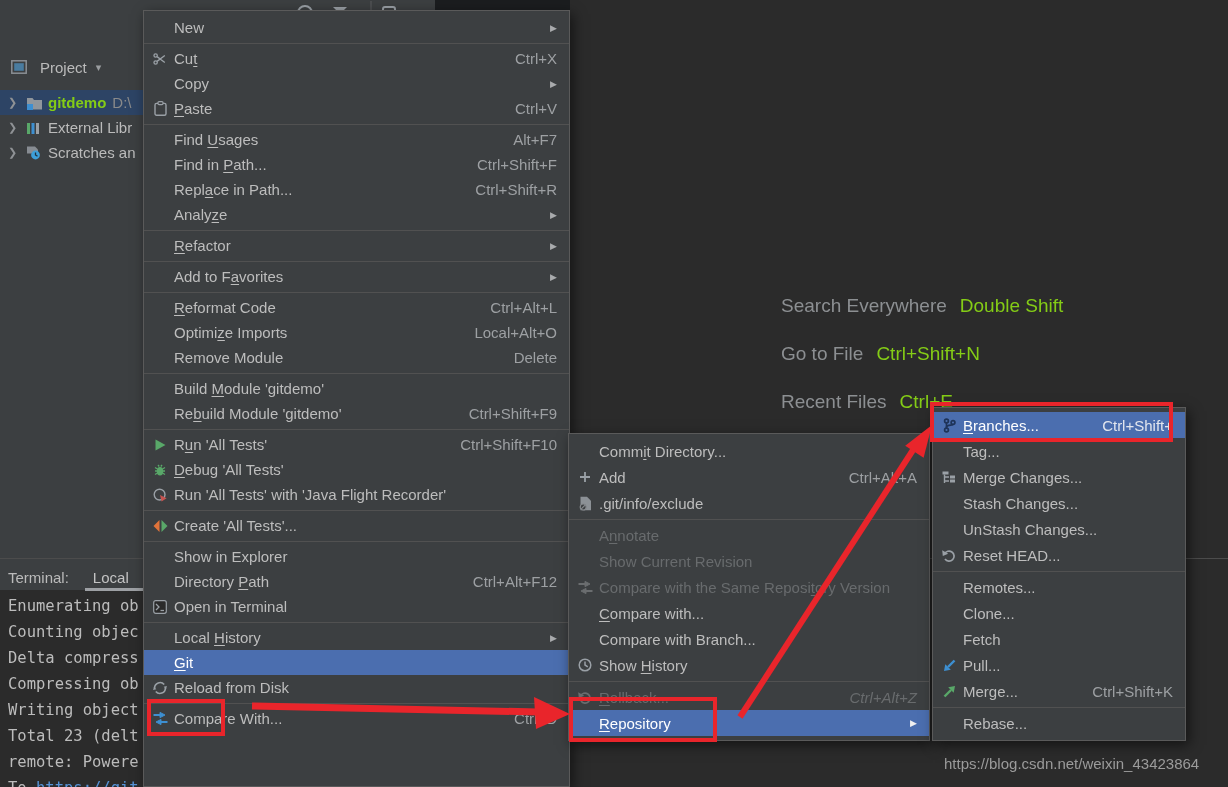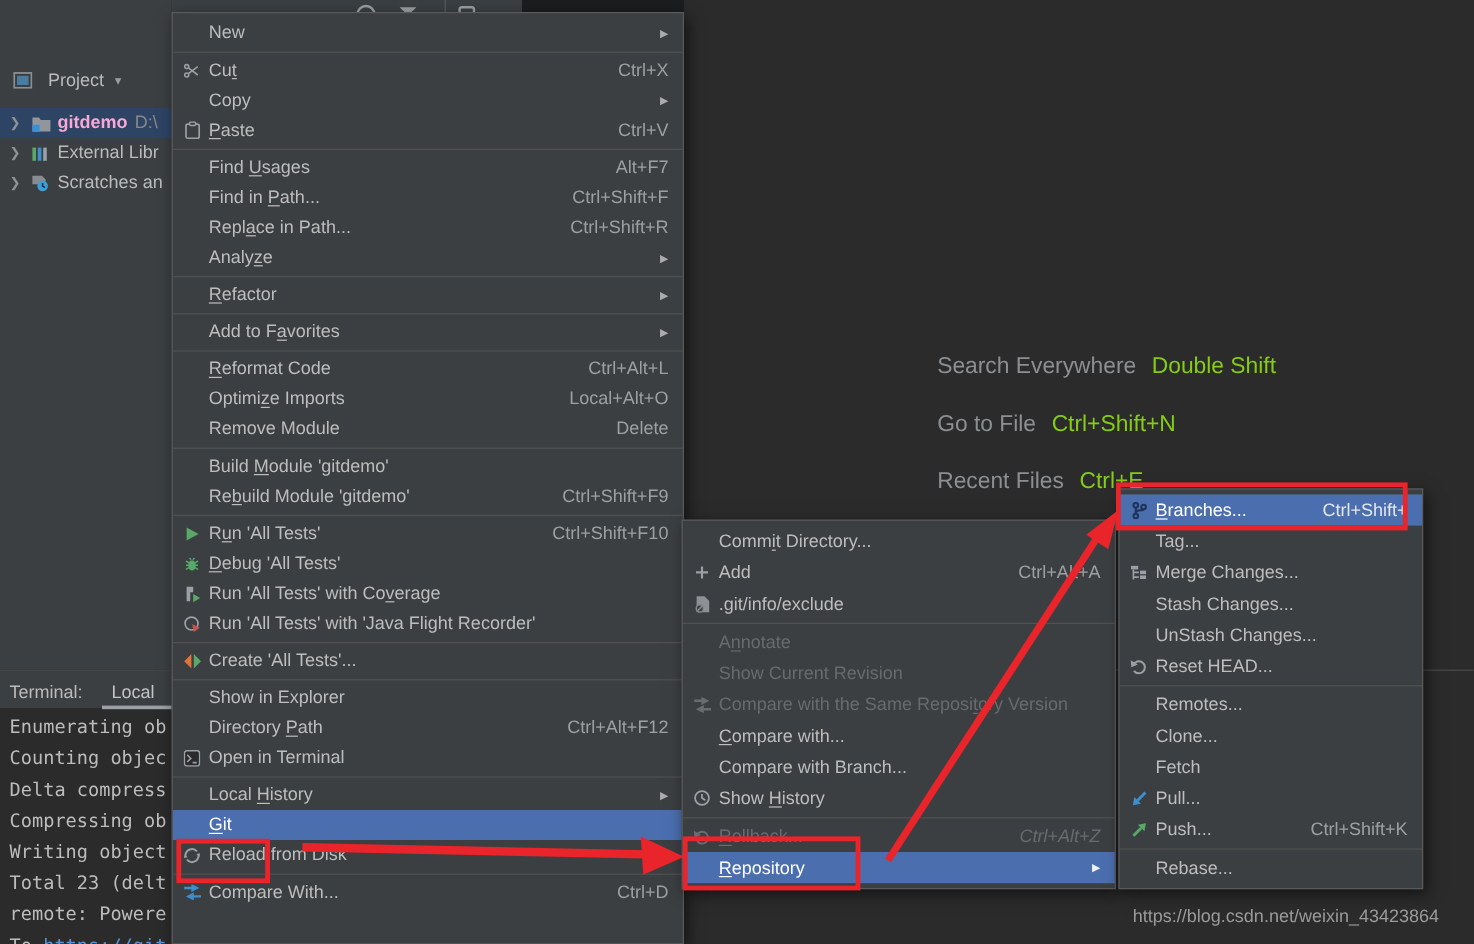--- a/index.html
+++ b/index.html
@@ -15,21 +15,21 @@
     -webkit-font-smoothing:antialiased;
   }
   
   .panel-left{position:absolute;left:0;top:0;width:143px;height:558px;background:#3c3f41;z-index:1;overflow:hidden;}
   .panel-header{height:46px;display:flex;align-items:center;gap:7px;padding-left:11px;color:#bbbbbb;font-size:15px;white-space:nowrap;margin-top:44px;}
   .panel-header .dd{color:#9a9da0;font-size:11px;margin-left:2px;}
   .tree-row{height:25px;display:flex;align-items:center;color:#bbbbbb;font-size:15px;white-space:nowrap;padding-left:8px;}
   .tree-row.selected{background:#2d4465;}
   .tree-chevron{width:18px;color:#8f9295;font-size:15px;flex:0 0 auto;}
   .tree-icon{width:22px;display:flex;align-items:center;flex:0 0 auto;}
-  .tree-label b{color:#f9a8d4;}
+  .tree-label b{color:#84cc16;}
   .tree-suffix{color:#8a8a8a;margin-left:6px;}
   
   .top-strip{position:absolute;left:143px;top:0;width:292px;height:13px;background:#3c3f41;overflow:hidden;z-index:2;}
   .dark-strip{position:absolute;left:435px;top:0;width:135px;height:13px;background:#1b1d1f;z-index:2;}
   
   .editor-hints{position:absolute;left:781px;top:282px;line-height:48px;font-size:19px;white-space:nowrap;z-index:0;}
   .hint-label{color:#8c8f92;}
   .hint-keys{color:#84cc16;margin-left:13px;}
   
   .terminal{position:absolute;left:0;top:558px;width:1228px;height:229px;background:#2b2b2b;border-top:1px solid #4c4c4c;overflow:hidden;z-index:1;}
@@ -264,29 +264,20 @@
             <line x1="9" y1="2" x2="7.8" y2="3.5"></line>
           </g>
           <ellipse cx="7" cy="8.2" rx="3.2" ry="4.3" fill="#59a869"></ellipse>
         </svg>
       </span>
       <span class="mi-label"><span class="u">D</span>ebug 'All Tests'</span>
     </div>
     <div class="menu-row">
       <span class="mi-icon">
         <svg width="14" height="14" viewBox="0 0 14 14">
-          <path d="M2.5 1 h5.5 v4.5 h-2.5 v7.5 h-3 z" fill="#9aa0a6"></path>
-          <polygon points="8,7 13.8,10.3 8,13.8" fill="#59a869"></polygon>
-        </svg>
-      </span>
-      <span class="mi-label">Run 'All Tests' with Co<span class="u">v</span>erage</span>
-    </div>
-    <div class="menu-row">
-      <span class="mi-icon">
-        <svg width="14" height="14" viewBox="0 0 14 14">
           <circle cx="6.6" cy="6.6" r="5.4" fill="none" stroke="#9aa0a6" stroke-width="1.4"></circle>
           <polygon points="7,7 13.6,10.2 8.6,13.6" fill="#c75450"></polygon>
         </svg>
       </span>
       <span class="mi-label">Run 'All Tests' with 'Java Flight Recorder'</span>
     </div>
     <div class="menu-sep"></div>
     <div class="menu-row">
       <span class="mi-icon">
         <svg width="15" height="12" viewBox="0 0 15 12">
@@ -505,21 +496,21 @@
       </span>
       <span class="mi-label">Pull...</span>
     </div>
     <div class="menu-row">
       <span class="mi-icon">
         <svg width="13" height="13" viewBox="0 0 13 13">
           <line x1="1.5" y1="11.5" x2="8" y2="5" stroke="#59a869" stroke-width="2.4"></line>
           <polygon points="12,1 10.7,7.8 5.2,2.3" fill="#59a869"></polygon>
         </svg>
       </span>
-      <span class="mi-label">Push...</span>
+      <span class="mi-label">Merge...</span>
       <span class="mi-shortcut">Ctrl+Shift+K</span>
     </div>
     <div class="menu-sep"></div>
     <div class="menu-row">
       <span class="mi-icon"></span>
       <span class="mi-label">Rebase...</span>
     </div>
   </div>
 
 <div class="red-box" id="box-git"></div>

